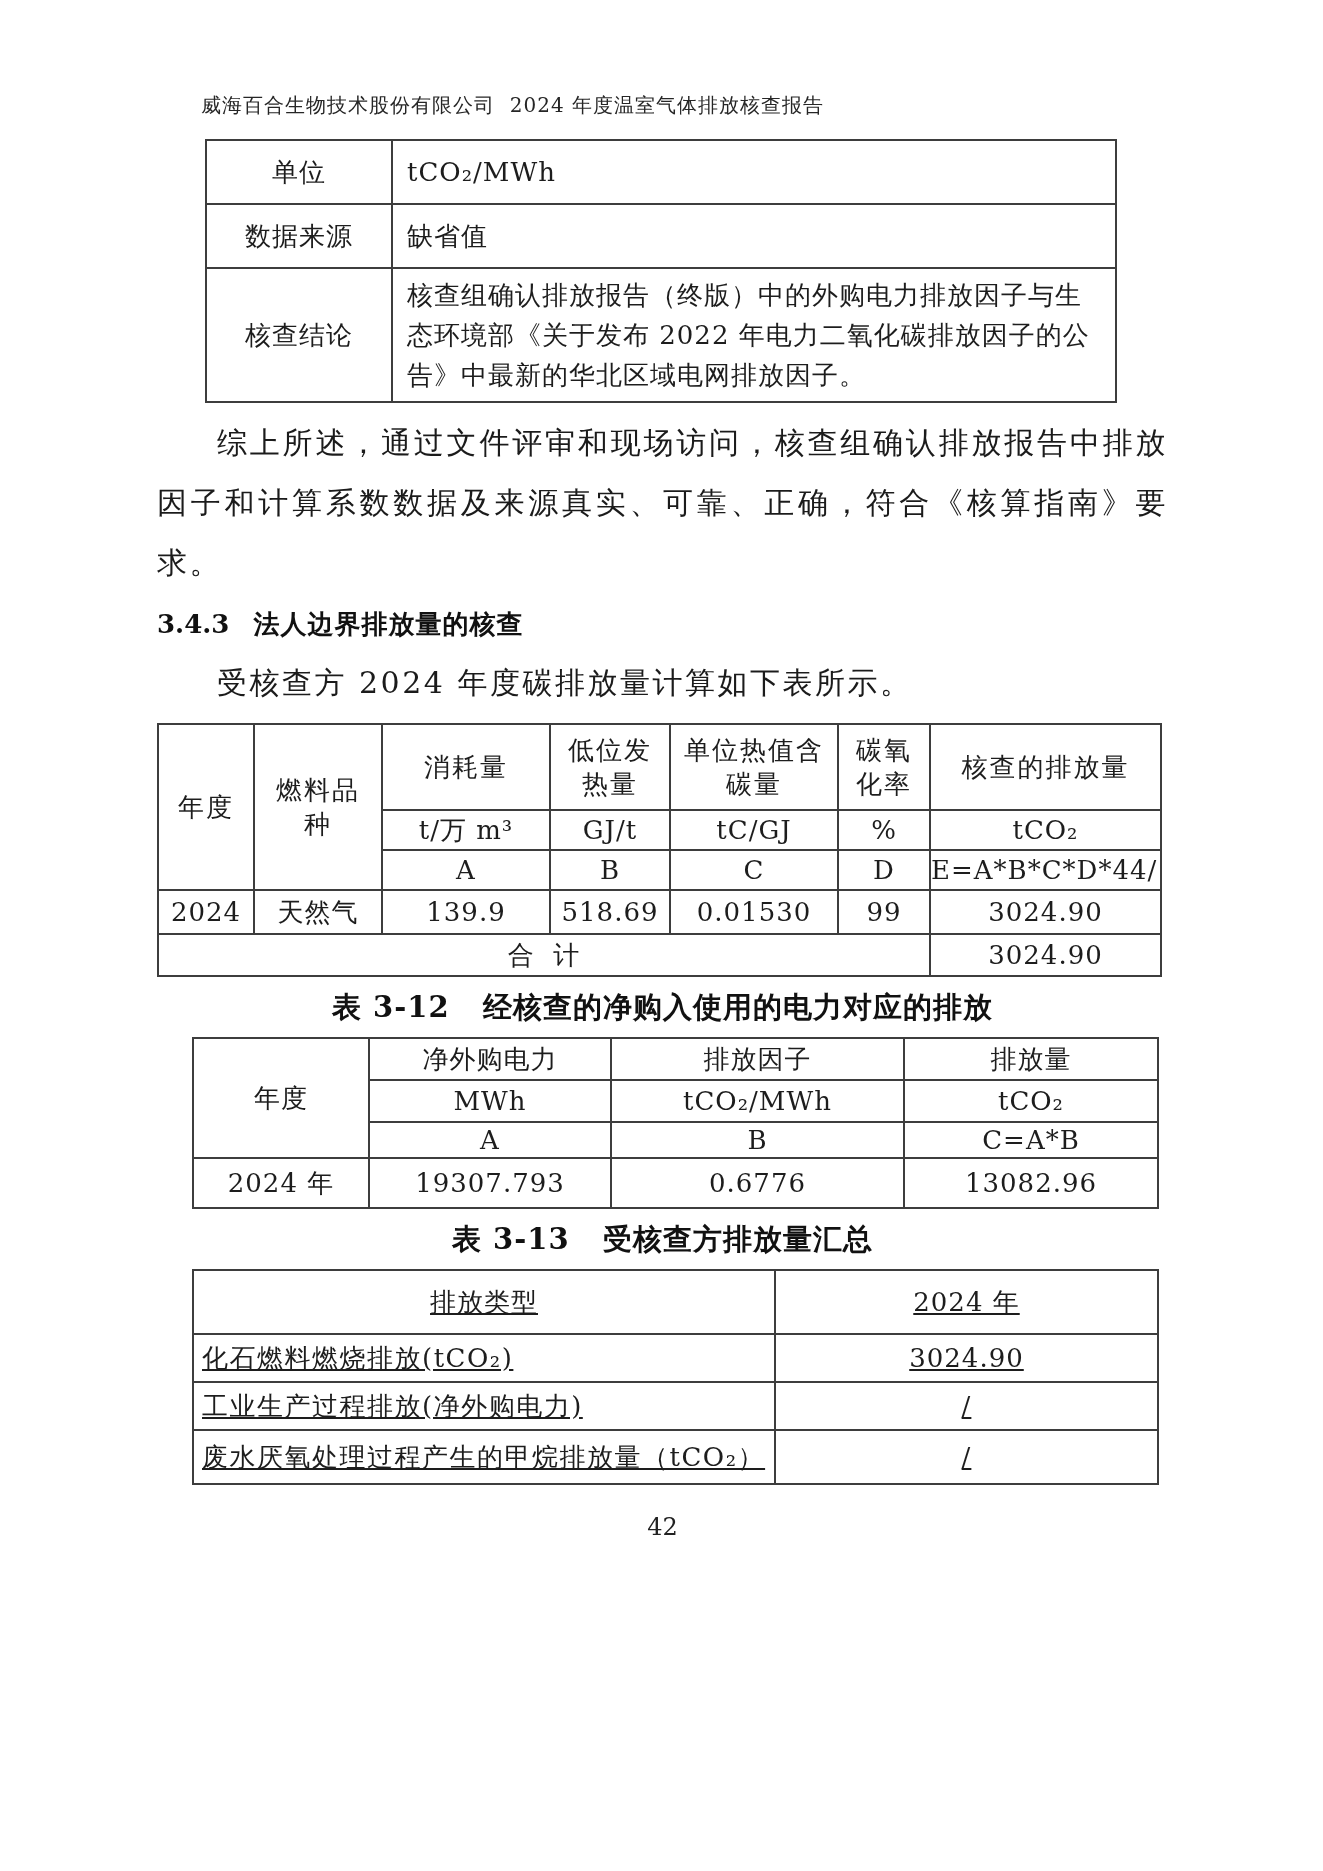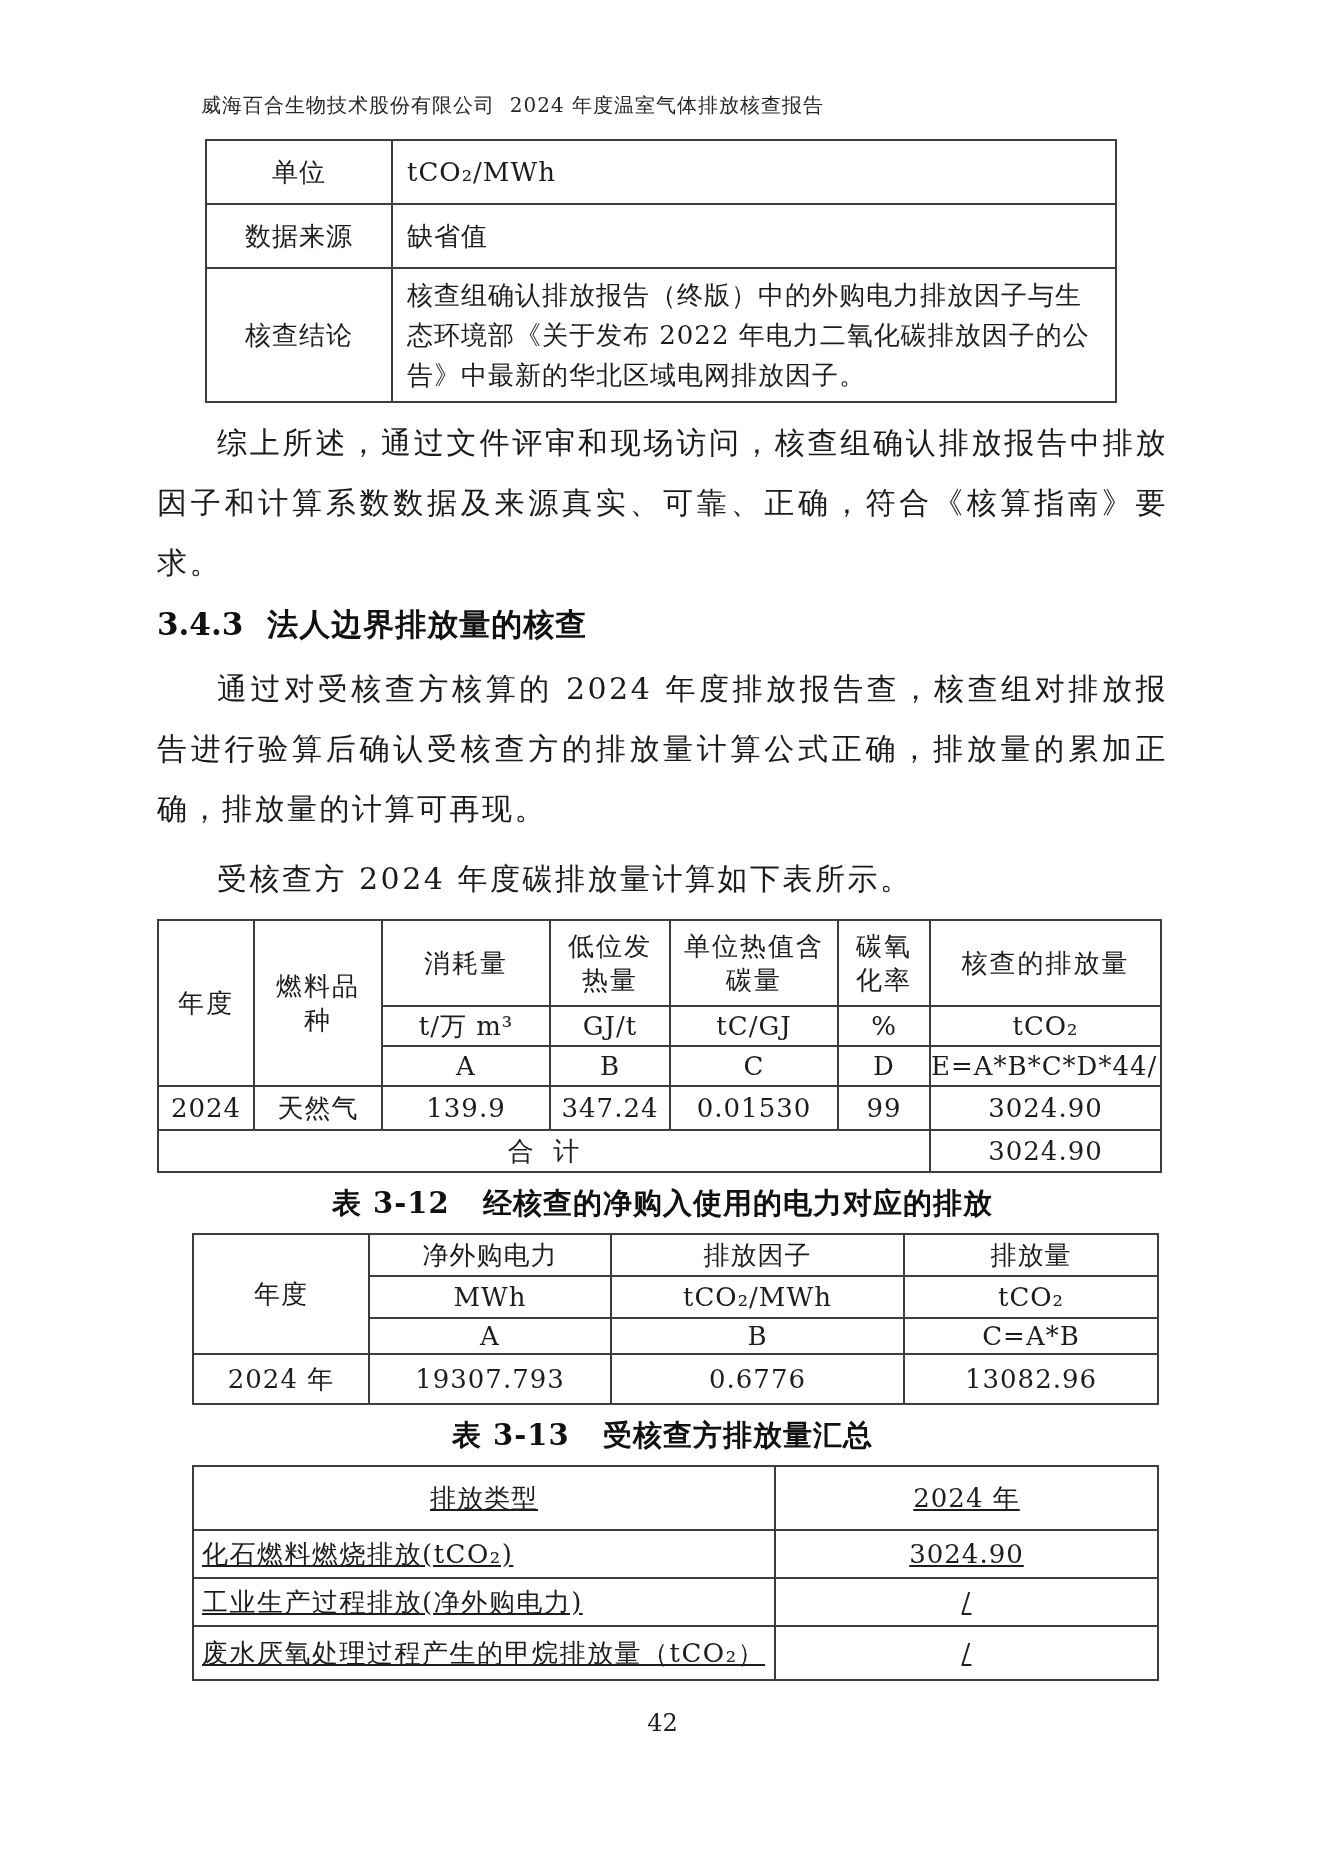--- a/index.html
+++ b/index.html
@@ -46,21 +46,21 @@
     line-height:60px;
     letter-spacing:2.5px;
     text-align:justify;
     text-indent:2em;
     color:#1b1b1b;
   }
   .para.mt{margin-top:16px;}
 
   .sec-heading{
     margin-top:12px;
-    font-size:31px;
+    font-size:26px;
     font-weight:bold;
     line-height:38px;
     letter-spacing:1px;
     color:#111;
   }
   .sec-heading .num{letter-spacing:0;}
   .sec-heading .ttl{margin-left:24px;}
 
   .tbl-caption{
     margin-top:12px;
@@ -130,21 +130,20 @@
       </tr>
     </tbody>
       </table>
 
     <p class="para">综上所述，通过文件评审和现场访问，核查组确认排放报告中排放因子和计算系数数据及来源真实、可靠、正确，符合《核算指南》要求。</p>
 
     <div class="sec-heading">
       <span class="num">3.4.3</span><span class="ttl">法人边界排放量的核查</span>
     </div>
 
-    <p class="para mt">通过对受核查方核算的 2024 年度排放报告查，核查组对排放报告进行验算后确认受核查方的排放量计算公式正确，排放量的累加正确，排放量的计算可再现。</p>
 
     <p class="para">受核查方 2024 年度碳排放量计算如下表所示。</p>
 
 
     <table class="tbl-311">
       <colgroup>
         <col style="width:96px">
           <col style="width:128px">
           <col style="width:168px">
         <col style="width:120px">
@@ -173,21 +172,21 @@
         <td>A</td>
         <td>B</td>
         <td>C</td>
         <td>D</td>
         <td>E=A*B*C*D*44/12</td>
       </tr>
       <tr class="data">
         <td>2024</td>
         <td>天然气</td>
         <td>139.9</td>
-        <td>347.24</td>
+        <td>518.69</td>
         <td>0.01530</td>
         <td>99</td>
         <td>3024.90</td>
       </tr>
       <tr class="total">
         <td colspan="6" class="keep-space">合  计</td>
         <td>3024.90</td>
       </tr>
     </tbody>
       </table>

